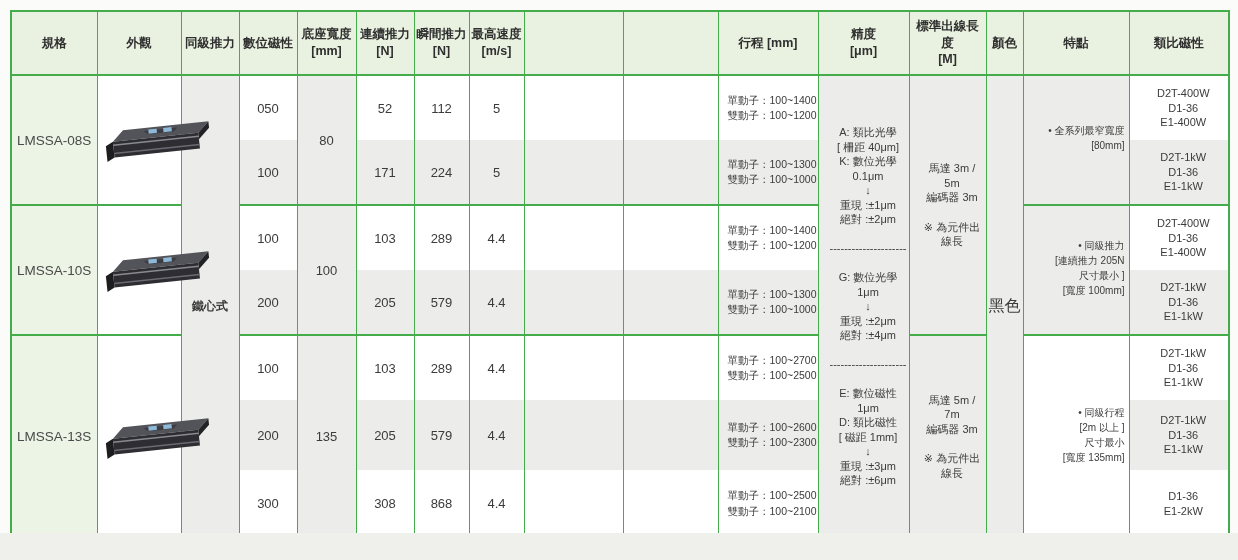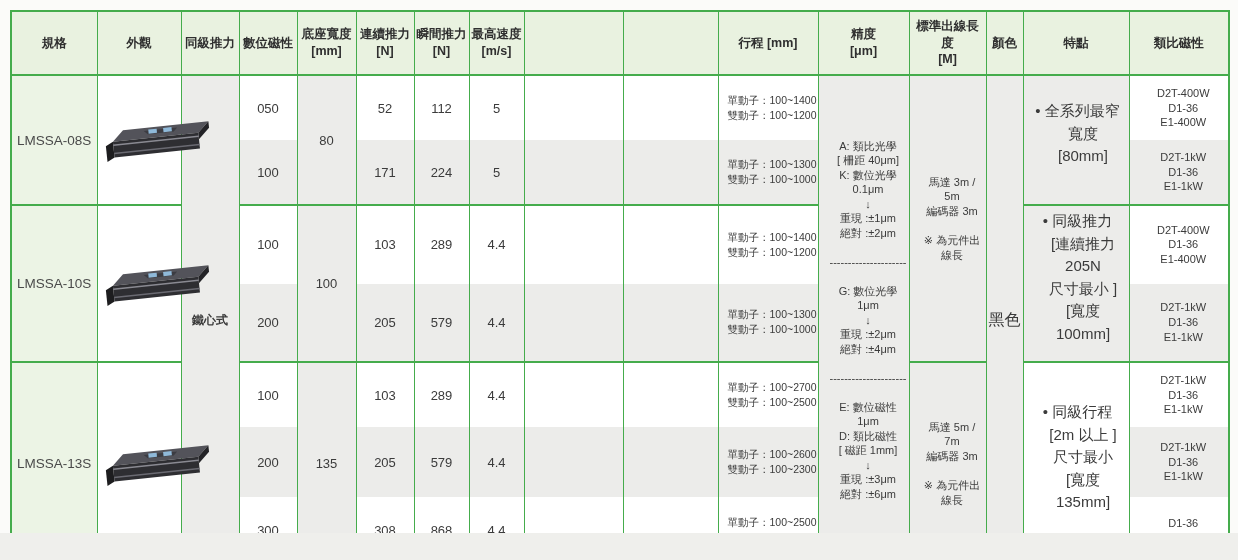--- a/index.html
+++ b/index.html
@@ -27,21 +27,21 @@
   }
   td.be{border-bottom:2px solid #45ac4c;}
   .w{background:#ffffff;}
   .g{background:#ececea;}
   .merged{background:#ececea;}
   .spec{background:#ecf4e5;font-size:13.5px;color:#4a4a4a;}
   .img{background:#ffffff;}
   .ml{white-space:pre-line;padding-left:11px;}
   .stroke{font-size:10.5px;line-height:1.45;text-align:right;padding:2px 1px;}
   .small{font-size:11px;line-height:1.32;}
-  .feature{font-size:15px;line-height:1.5;text-align:center;padding:4px 4px 16px 18px;text-indent:-11px;}
+  .feature{font-size:10px;line-height:1.5;text-align:right;padding:4px 4px 8px 18px;text-indent:-11px;}
   .mtype{font-size:12px;font-weight:700;}
   .colorcell{font-size:16px;}
   tr.h65{height:65px;}
   tr.h70{height:70px;}
   tr.h68{height:68px;}
   svg.motor{display:block;margin:0 auto;}
 </style>
 </head>
 <body>
 

